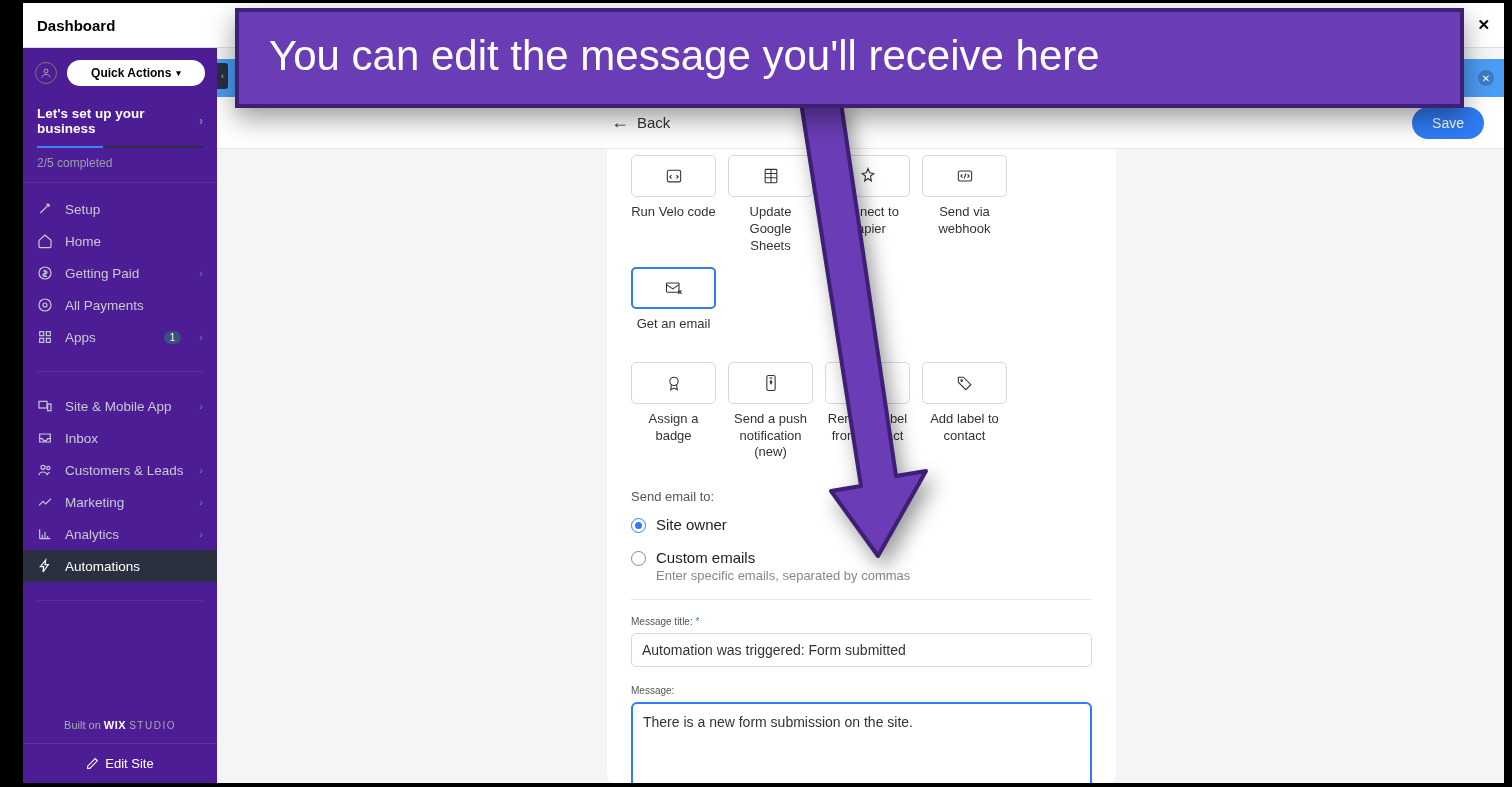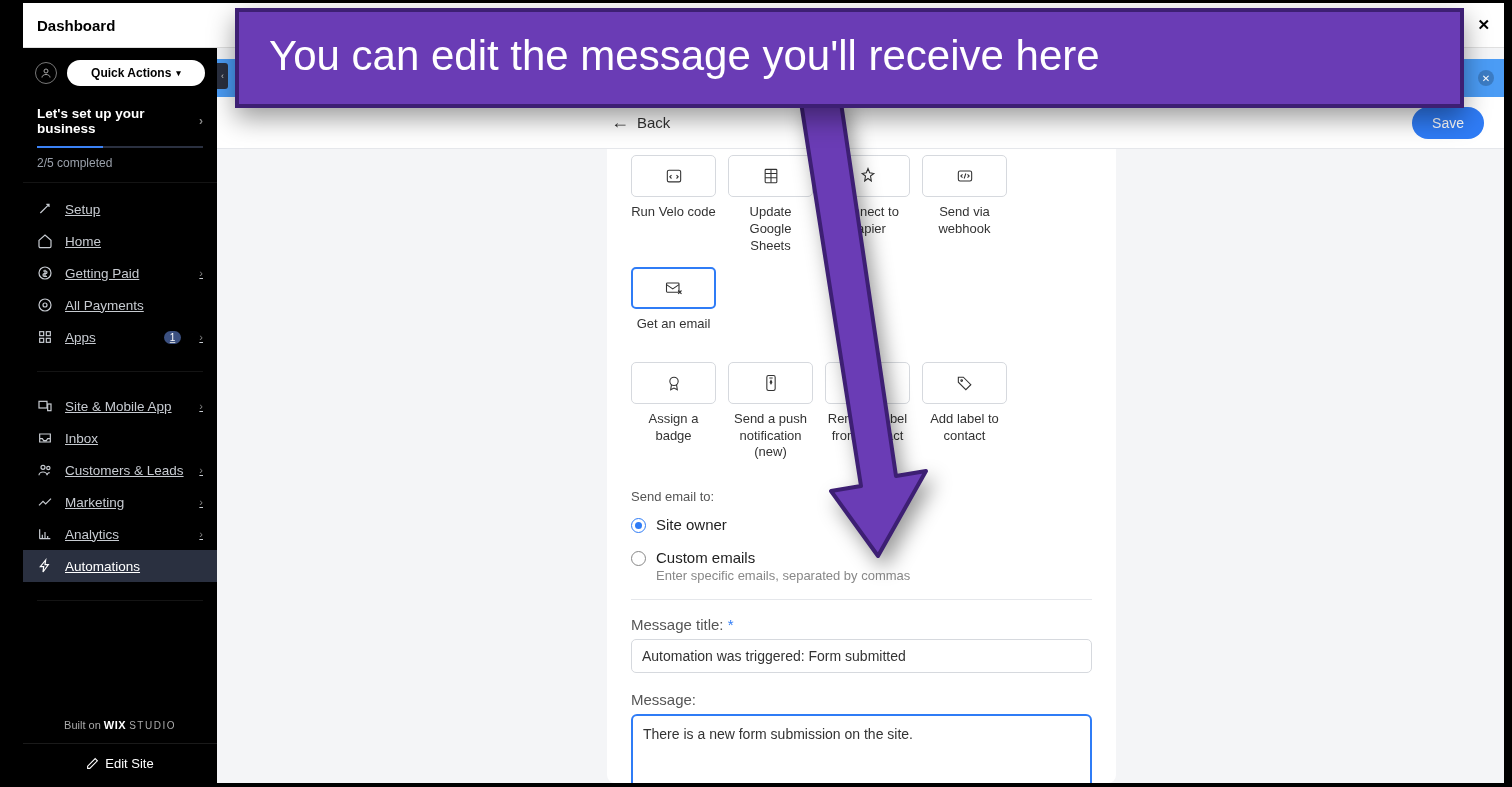--- a/index.html
+++ b/index.html
@@ -6,32 +6,32 @@
 body { background: #000; width: 1512px; height: 787px; overflow: hidden; position: relative; }
 
 .frame { position: absolute; top: 3px; left: 23px; right: 8px; bottom: 4px; background: #fff; display: flex; flex-direction: column; border-radius: 15px; }
 
 .titlebar { height: 45px; background: #fff; border-bottom: 1px solid #e0e0e0; display: flex; align-items: center; padding: 0 14px; justify-content: space-between; }
 .titlebar .title { font-weight: 600; font-size: 15px; }
 .titlebar .right { display: flex; gap: 14px; align-items: center; font-size: 15px; }
 
 .body { flex: 1; display: flex; min-height: 0; }
 
-.sidebar { width: 194px; background: #000000; color: #c7cbd1; display: flex; flex-direction: column; font-size: 13px; }
+.sidebar { width: 194px; background: #4c1d95; color: #c7cbd1; display: flex; flex-direction: column; font-size: 13px; }
 .sb-top { display: flex; align-items: center; gap: 10px; padding: 12px 12px 8px; }
 .sb-avatar { width: 22px; height: 22px; border-radius: 50%; border: 1.5px solid #777; display: flex; align-items: center; justify-content: center; }
 .sb-avatar svg { width: 12px; height: 12px; }
 .quick-actions { flex: 1; background: #fff; color: #000; border-radius: 16px; height: 26px; display: flex; align-items: center; justify-content: center; font-size: 12px; font-weight: 600; gap: 5px; cursor: pointer; }
 .sb-block { padding: 12px 14px 6px; border-bottom: 1px solid rgba(255,255,255,0.08); }
 .sb-setup { display: flex; justify-content: flex-start; align-items: center; font-weight: 600; color: #fff; font-size: 13.5px; }
 .sb-progress { height: 2px; background: #2a3040; margin-top: 10px; position: relative; }
 .sb-progress-fill { position: absolute; left: 0; top: 0; height: 100%; width: 40%; background: #3b82f6; }
 .sb-completed { font-size: 12px; color: #9aa0aa; margin-top: 8px; padding-bottom: 6px; }
 .sb-nav { padding: 10px 0; display: flex; flex-direction: column; }
-.sb-item { display: flex; align-items: center; gap: 12px; padding: 8px 14px; cursor: pointer; color: #c7cbd1; font-size: 13.5px; text-decoration: underline; }
+.sb-item { display: flex; align-items: center; gap: 12px; padding: 8px 14px; cursor: pointer; color: #c7cbd1; font-size: 13.5px; }
 .sb-item.active { background: #2a3040; color: #fff; }
 .sb-item .ico { width: 16px; height: 16px; display: flex; align-items: center; justify-content: center; flex-shrink: 0; }
 .sb-item .label { flex: 1; }
 .sb-item .chev { font-size: 11px; color: #888; }
 .sb-item .badge { background: #3b5080; color: #fff; border-radius: 8px; font-size: 10px; padding: 1px 6px; margin-right: 6px; }
 .sb-sep { height: 1px; background: rgba(255,255,255,0.08); margin: 8px 14px; }
 .sb-footer { margin-top: auto; text-align: center; padding: 12px 0; font-size: 11px; color: #aaa; }
 .sb-footer .wix { color: #fff; font-weight: 800; letter-spacing: 0.5px; }
 .sb-footer .studio { font-weight: 300; letter-spacing: 1.5px; font-size: 10px; }
 .sb-edit { border-top: 1px solid rgba(255,255,255,0.1); padding: 12px 0; text-align: center; display: flex; align-items: center; justify-content: center; gap: 6px; color: #fff; font-size: 13px; cursor: pointer; }
@@ -53,21 +53,21 @@
 .tile.selected .tile-box { border: 2px solid #2f7cf6; }
 .tile-label { font-size: 13px; color: #333; margin-top: 7px; line-height: 1.3; min-height: 28px; }
 .section-label { font-size: 13px; color: #555; margin: 28px 0 12px; }
 .radio-row { display: flex; align-items: flex-start; gap: 10px; margin: 8px 0 16px; cursor: pointer; }
 .radio { width: 15px; height: 15px; border: 1.5px solid #2f7cf6; border-radius: 50%; margin-top: 2px; position: relative; flex-shrink: 0; }
 .radio.checked::after { content: ''; position: absolute; inset: 3px; background: #2f7cf6; border-radius: 50%; }
 .radio.unchecked { border-color: #888; }
 .radio-label { font-size: 15px; color: #222; }
 .radio-sub { font-size: 13px; color: #888; margin-top: 2px; }
 .divider { height: 1px; background: #e5e7eb; margin: 8px 0 16px; }
-.field-label { font-size: 15px; color: #555; margin-bottom: 6px; }
+.field-label { font-size: 10px; color: #555; margin-bottom: 6px; }
 .field-label .star { color: #2f7cf6; }
 .text-input { width: 100%; border: 1px solid #d6d9de; border-radius: 5px; padding: 8px 10px; font-size: 14px; color: #333; background: #fff; }
 .textarea { width: 100%; border: 2px solid #2f7cf6; border-radius: 6px; padding: 10px; font-size: 14px; color: #333; min-height: 102px; resize: none; font-family: inherit; }
 
 .callout { position: absolute; top: 8px; left: 235px; width: 1229px; background: #6a3cb5; color: #fff; text-align: left; font-size: 42px; padding: 20px 30px 24px; border: 4px solid #3d1f73; z-index: 20; box-shadow: 0 10px 25px rgba(0,0,0,0.4); font-weight: 500; }
 .arrow { position: absolute; top: 96px; left: 776px; z-index: 19; filter: drop-shadow(6px 10px 10px rgba(0,0,0,0.4)); }
 
 svg.ico-svg { width: 20px; height: 20px; stroke: #333; fill: none; stroke-width: 1.3; }
 </style>
 </head>

